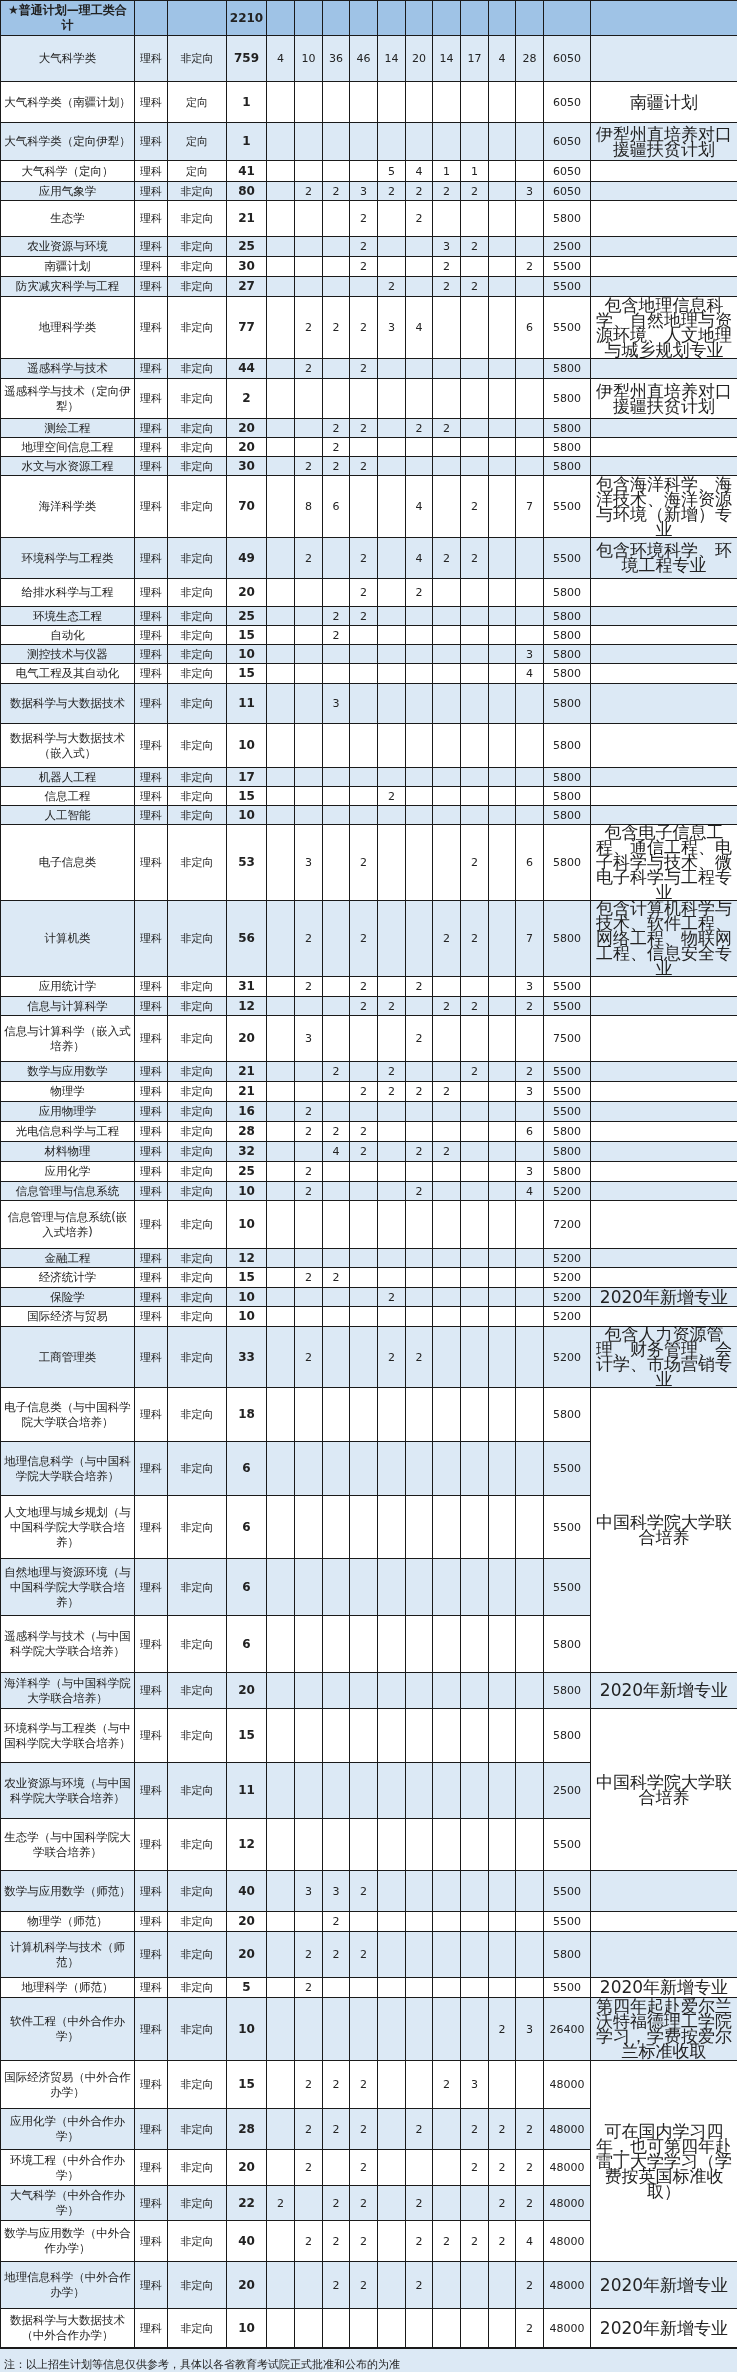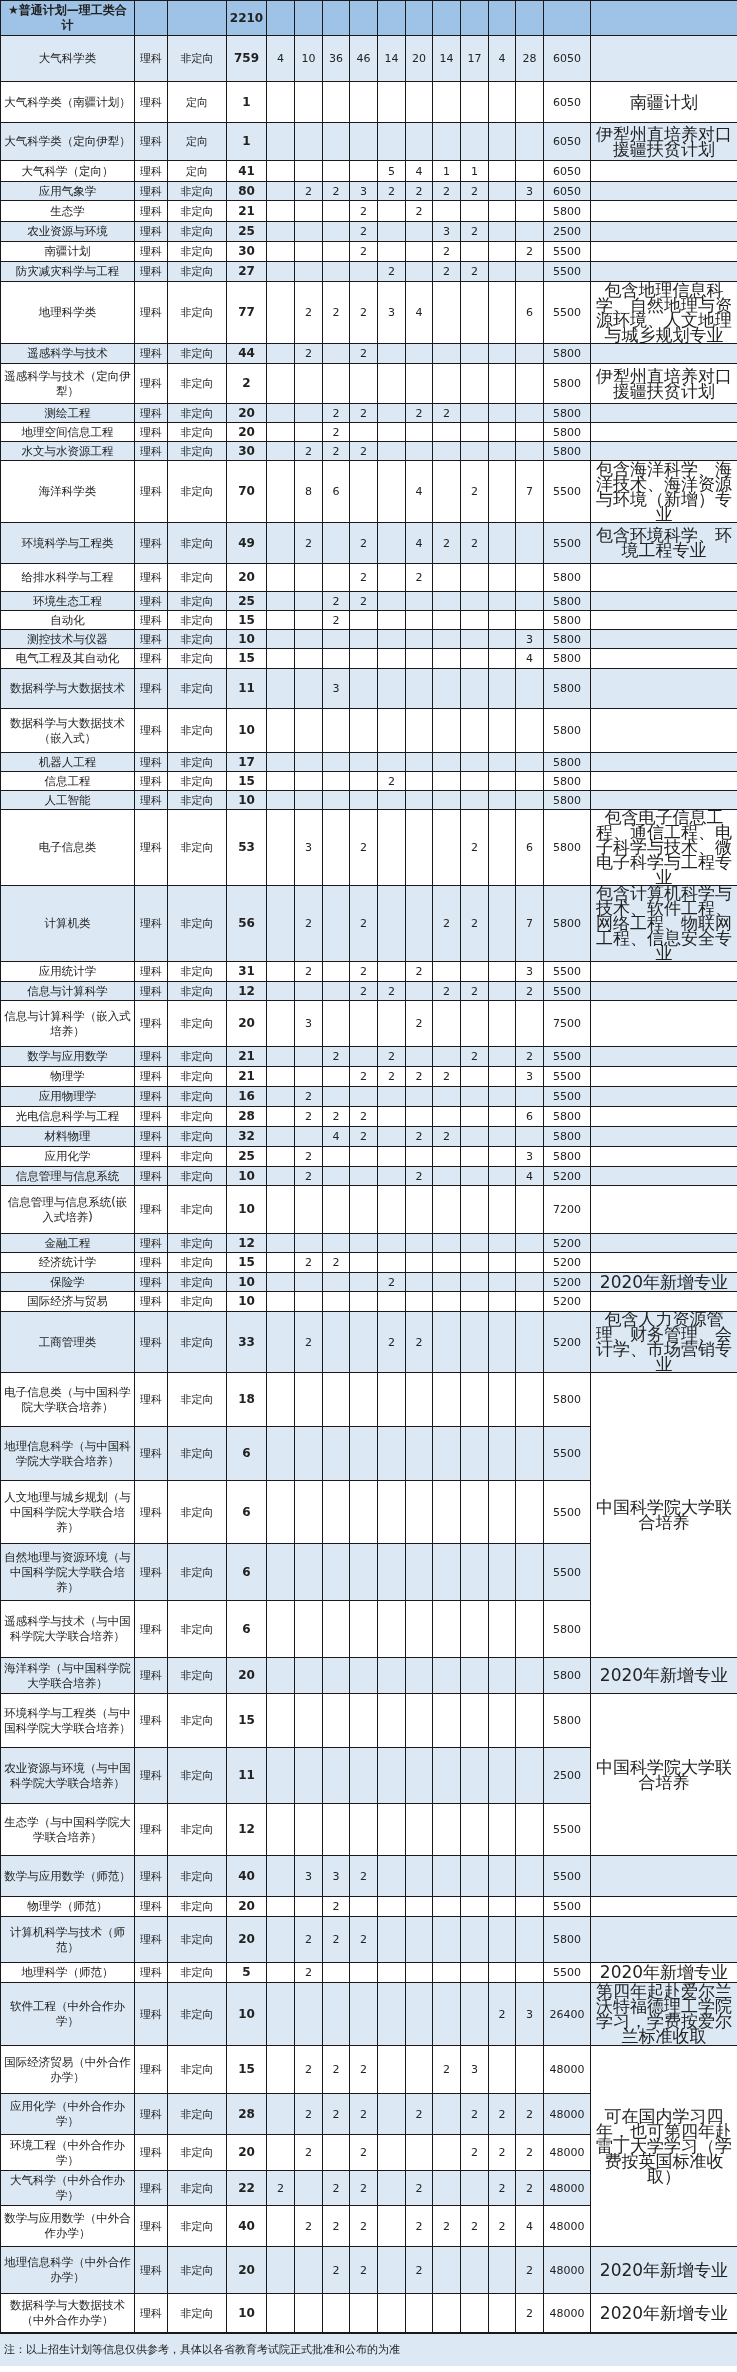--- a/index.html
+++ b/index.html
@@ -139,21 +139,21 @@
         <td>3</td>
         <td>2</td>
         <td>2</td>
         <td>2</td>
         <td>2</td>
         <td></td>
         <td>3</td>
         <td>6050</td>
         <td class="note"></td>
       </tr>
-      <tr class="even" style="height: 21px;">
+      <tr class="even" style="height: 36px;">
         <td class="name">生态学</td>
         <td>理科</td>
         <td>非定向</td>
         <td class="total">21</td>
         <td></td>
         <td></td>
         <td></td>
         <td>2</td>
         <td></td>
         <td>2</td>

